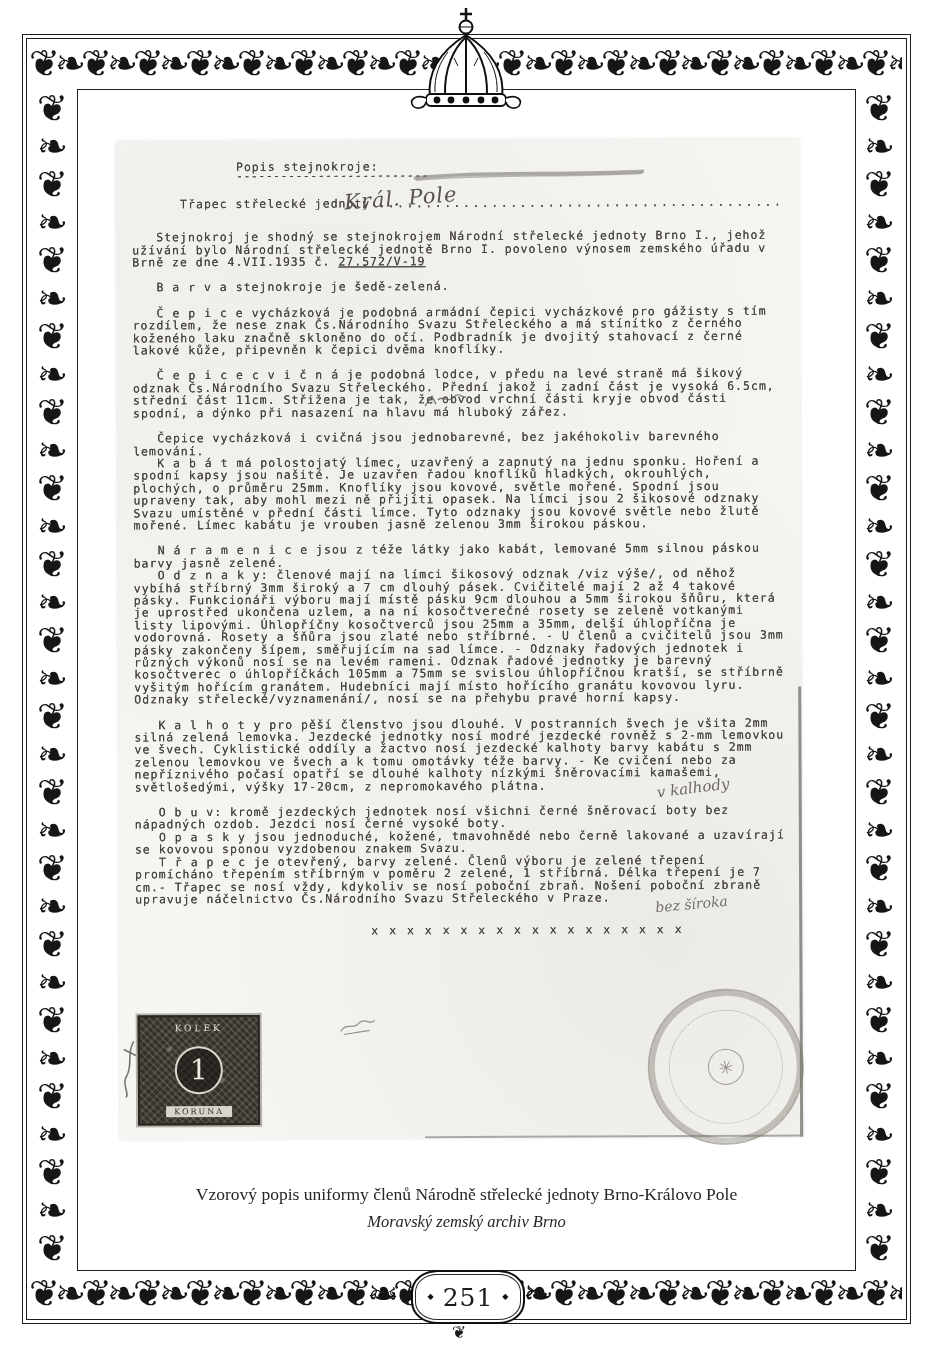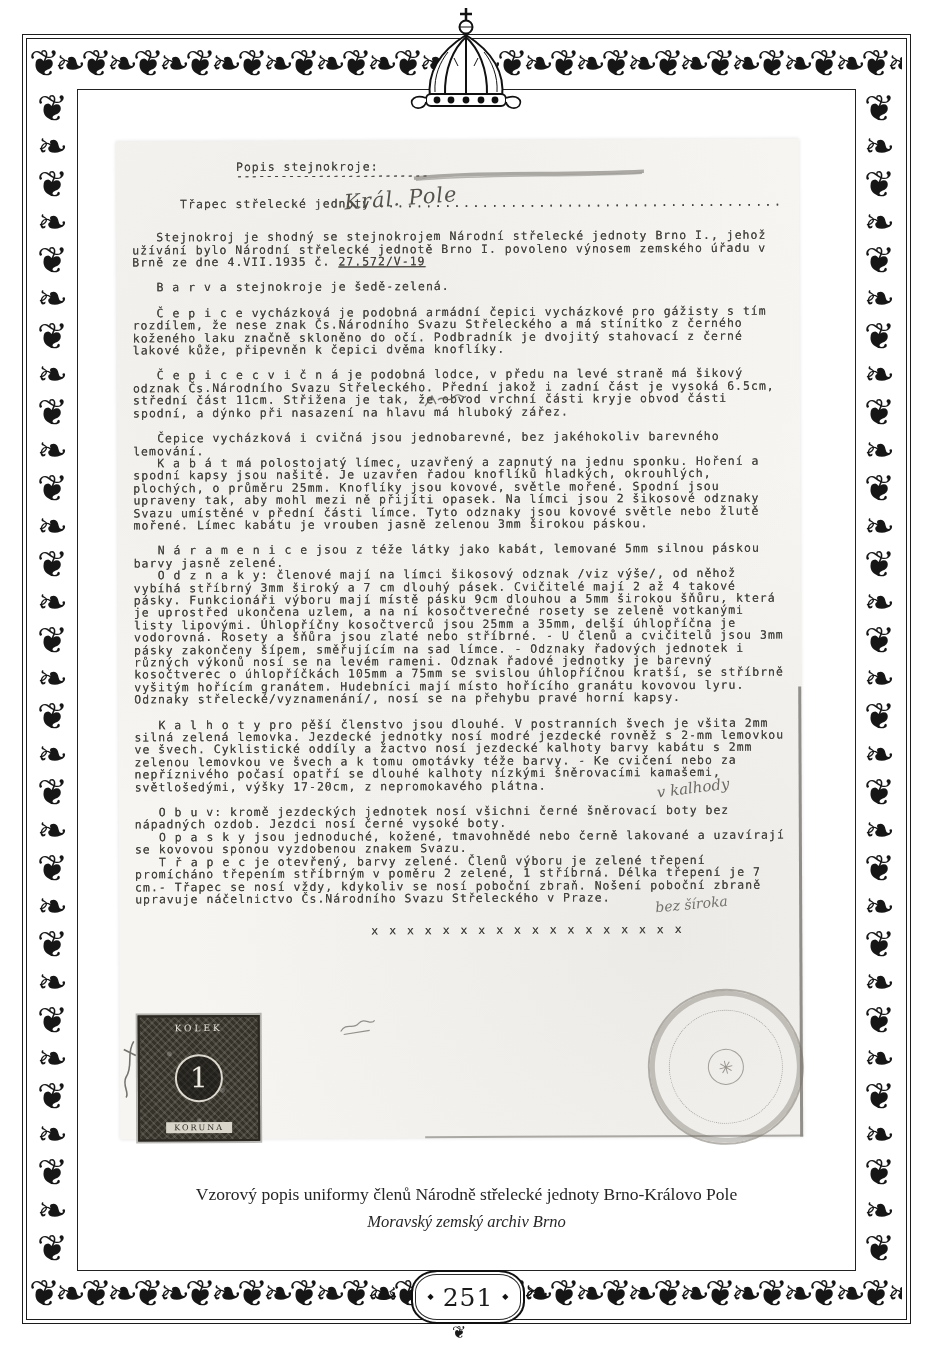--- a/index.html
+++ b/index.html
@@ -51,21 +51,21 @@
   .grp{margin-top:13px;}
   .u{text-decoration:underline;}
   .xrow{margin-top:20px;margin-left:236px;letter-spacing:2px;text-indent:0 !important;}
   
   .hand{position:absolute;font-family:"DejaVu Serif",serif;font-style:italic;color:#55524b;z-index:3;}
   .hand-kral{left:228px;top:46px;font-size:21px;transform:rotate(-4deg);letter-spacing:1px;}
   .hand-kalhoty{left:538px;top:640px;font-size:15px;transform:rotate(-7deg);opacity:.85;}
   .hand-obuv{left:536px;top:757px;font-size:14px;transform:rotate(-5deg);opacity:.8;}
   .squig{position:absolute;z-index:3;}
   
-  .stamp-rev{position:absolute;left:18px;top:874px;width:122px;height:126px;background:#343129;
+  .stamp-rev{position:absolute;left:18px;top:874px;width:122px;height:110px;background:#343129;
              background-image:radial-gradient(circle at 25% 30%, rgba(245,243,238,.25) 0 2px, rgba(0,0,0,0) 3px),
                               radial-gradient(circle at 70% 60%, rgba(245,243,238,.2) 0 2px, rgba(0,0,0,0) 3px),
                               radial-gradient(circle at 50% 85%, rgba(245,243,238,.22) 0 2px, rgba(0,0,0,0) 3px),
                               repeating-linear-gradient(45deg, rgba(240,238,230,.12) 0 2px, rgba(0,0,0,0) 2px 5px),
                               repeating-linear-gradient(-45deg, rgba(240,238,230,.10) 0 2px, rgba(0,0,0,0) 2px 6px);
              border:2px solid #2b2822;box-shadow:0 0 0 2px rgba(60,56,48,.35);
              display:flex;flex-direction:column;align-items:center;justify-content:space-between;
              padding:6px 12px;box-sizing:border-box;}
   .stamp-rev .top-label{color:#e8e5dc;font-size:9px;letter-spacing:3px;font-family:"DejaVu Serif",serif;}
   .stamp-rev .value{width:44px;height:44px;border-radius:50%;border:2px solid #ddd9cf;color:#efece4;

